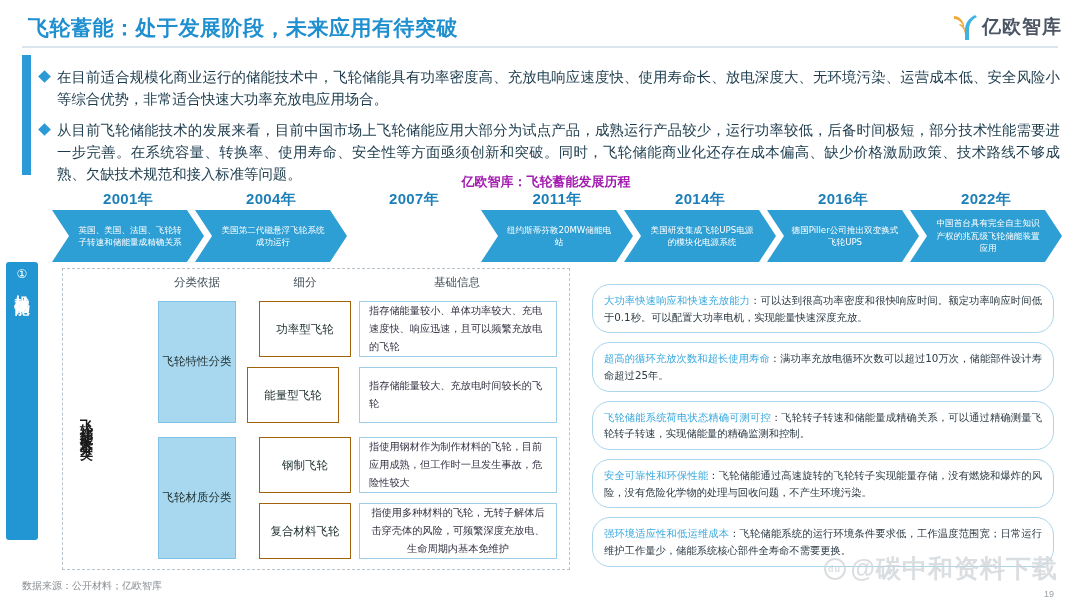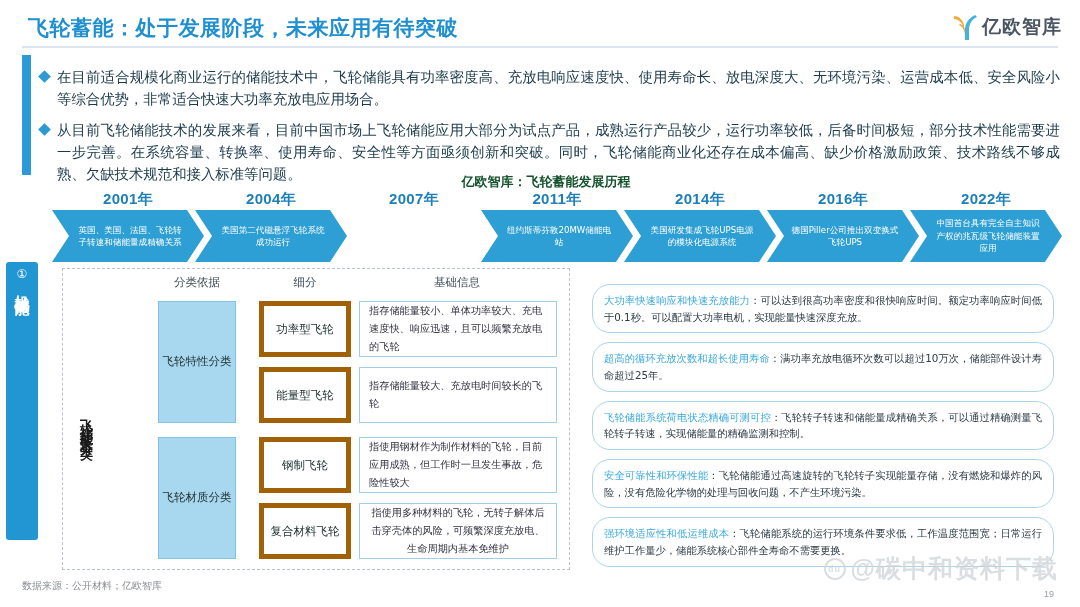--- a/index.html
+++ b/index.html
@@ -38,21 +38,21 @@
     flex:0 0 9px; margin-top:6px; margin-right:8px;
   }
   .bullet-text {
     font-size:14.4px; line-height:1.55; color:#1b3a4b; text-align:justify;
     font-family:"DejaVu Sans","Liberation Sans",sans-serif;
   }
 
   
   .tl-title {
     position:absolute; left:0; top:173px; width:1080px; text-align:center;
-    font-size:13px; font-weight:bold; color:#14532d;padding-left:12px;
+    font-size:13px; font-weight:bold; color:#a21caf;padding-left:12px;
   }
   .timeline { position:absolute; left:52px; top:190px; width:1010px; height:72px; }
   .tl-item { position:absolute; top:0; height:72px; }
   .tl-year {
     position:absolute; top:0; width:100%; text-align:center;
     font-size:15px; font-weight:bold; color:#1d7fb8; letter-spacing:.3px;
   }
   .tl-chev {
     position:absolute; top:20px; left:0; width:100%; height:52px;
     background:#2e9fd4;
@@ -98,21 +98,21 @@
     font-size:13px; font-weight:bold; color:#1b1b1b;
     writing-mode:vertical-rl; letter-spacing:4px;
   }
   .cat-box {
     position:absolute; width:78px;
     background:#a8d8f0; border:1px solid #7fc2e4;
     display:flex; flex-direction:column; align-items:center; justify-content:center;
     font-size:11.5px; color:#233; line-height:1.7;
   }
   .sub-box {
-    position:absolute; border:5px solid #a16207; background:#fff;
+    position:absolute; border:1px solid #a16207; background:#fff;
     display:flex; align-items:center; justify-content:center;
     font-size:11.5px; color:#233;
   }
   .info-box {
     position:absolute; border:1px solid #9fcfe8; background:#fff;
     display:flex; align-items:center;
     padding:4px 9px;
     font-size:10.2px; color:#334; line-height:1.75;
     font-family:"DejaVu Sans","Liberation Sans",sans-serif;
   }
@@ -240,21 +240,21 @@
 
     <div class="cat-box" style="left:95px; top:32px; height:122px;">
       <span>飞轮特性分类</span>
     </div>
     <div class="sub-box" style="left:196px; top:32px; width:92px; height:56px;">
       <span>功率型飞轮</span>
     </div>
     <div class="info-box" style="left:296px; top:32px; width:198px; height:56px;">
       <span>指存储能量较小、单体功率较大、充电速度快、响应迅速，且可以频繁充放电的飞轮</span>
     </div>
-    <div class="sub-box" style="left:196px; top:98px; width:92px; height:56px;">
+    <div class="sub-box" style="left:184px; top:98px; width:92px; height:56px;">
       <span>能量型飞轮</span>
     </div>
     <div class="info-box" style="left:296px; top:98px; width:198px; height:56px;">
       <span>指存储能量较大、充放电时间较长的飞轮</span>
     </div>
 
     <div class="cat-box" style="left:95px; top:168px; height:122px;">
       <span>飞轮材质分类</span>
     </div>
     <div class="sub-box" style="left:196px; top:168px; width:92px; height:56px;">

